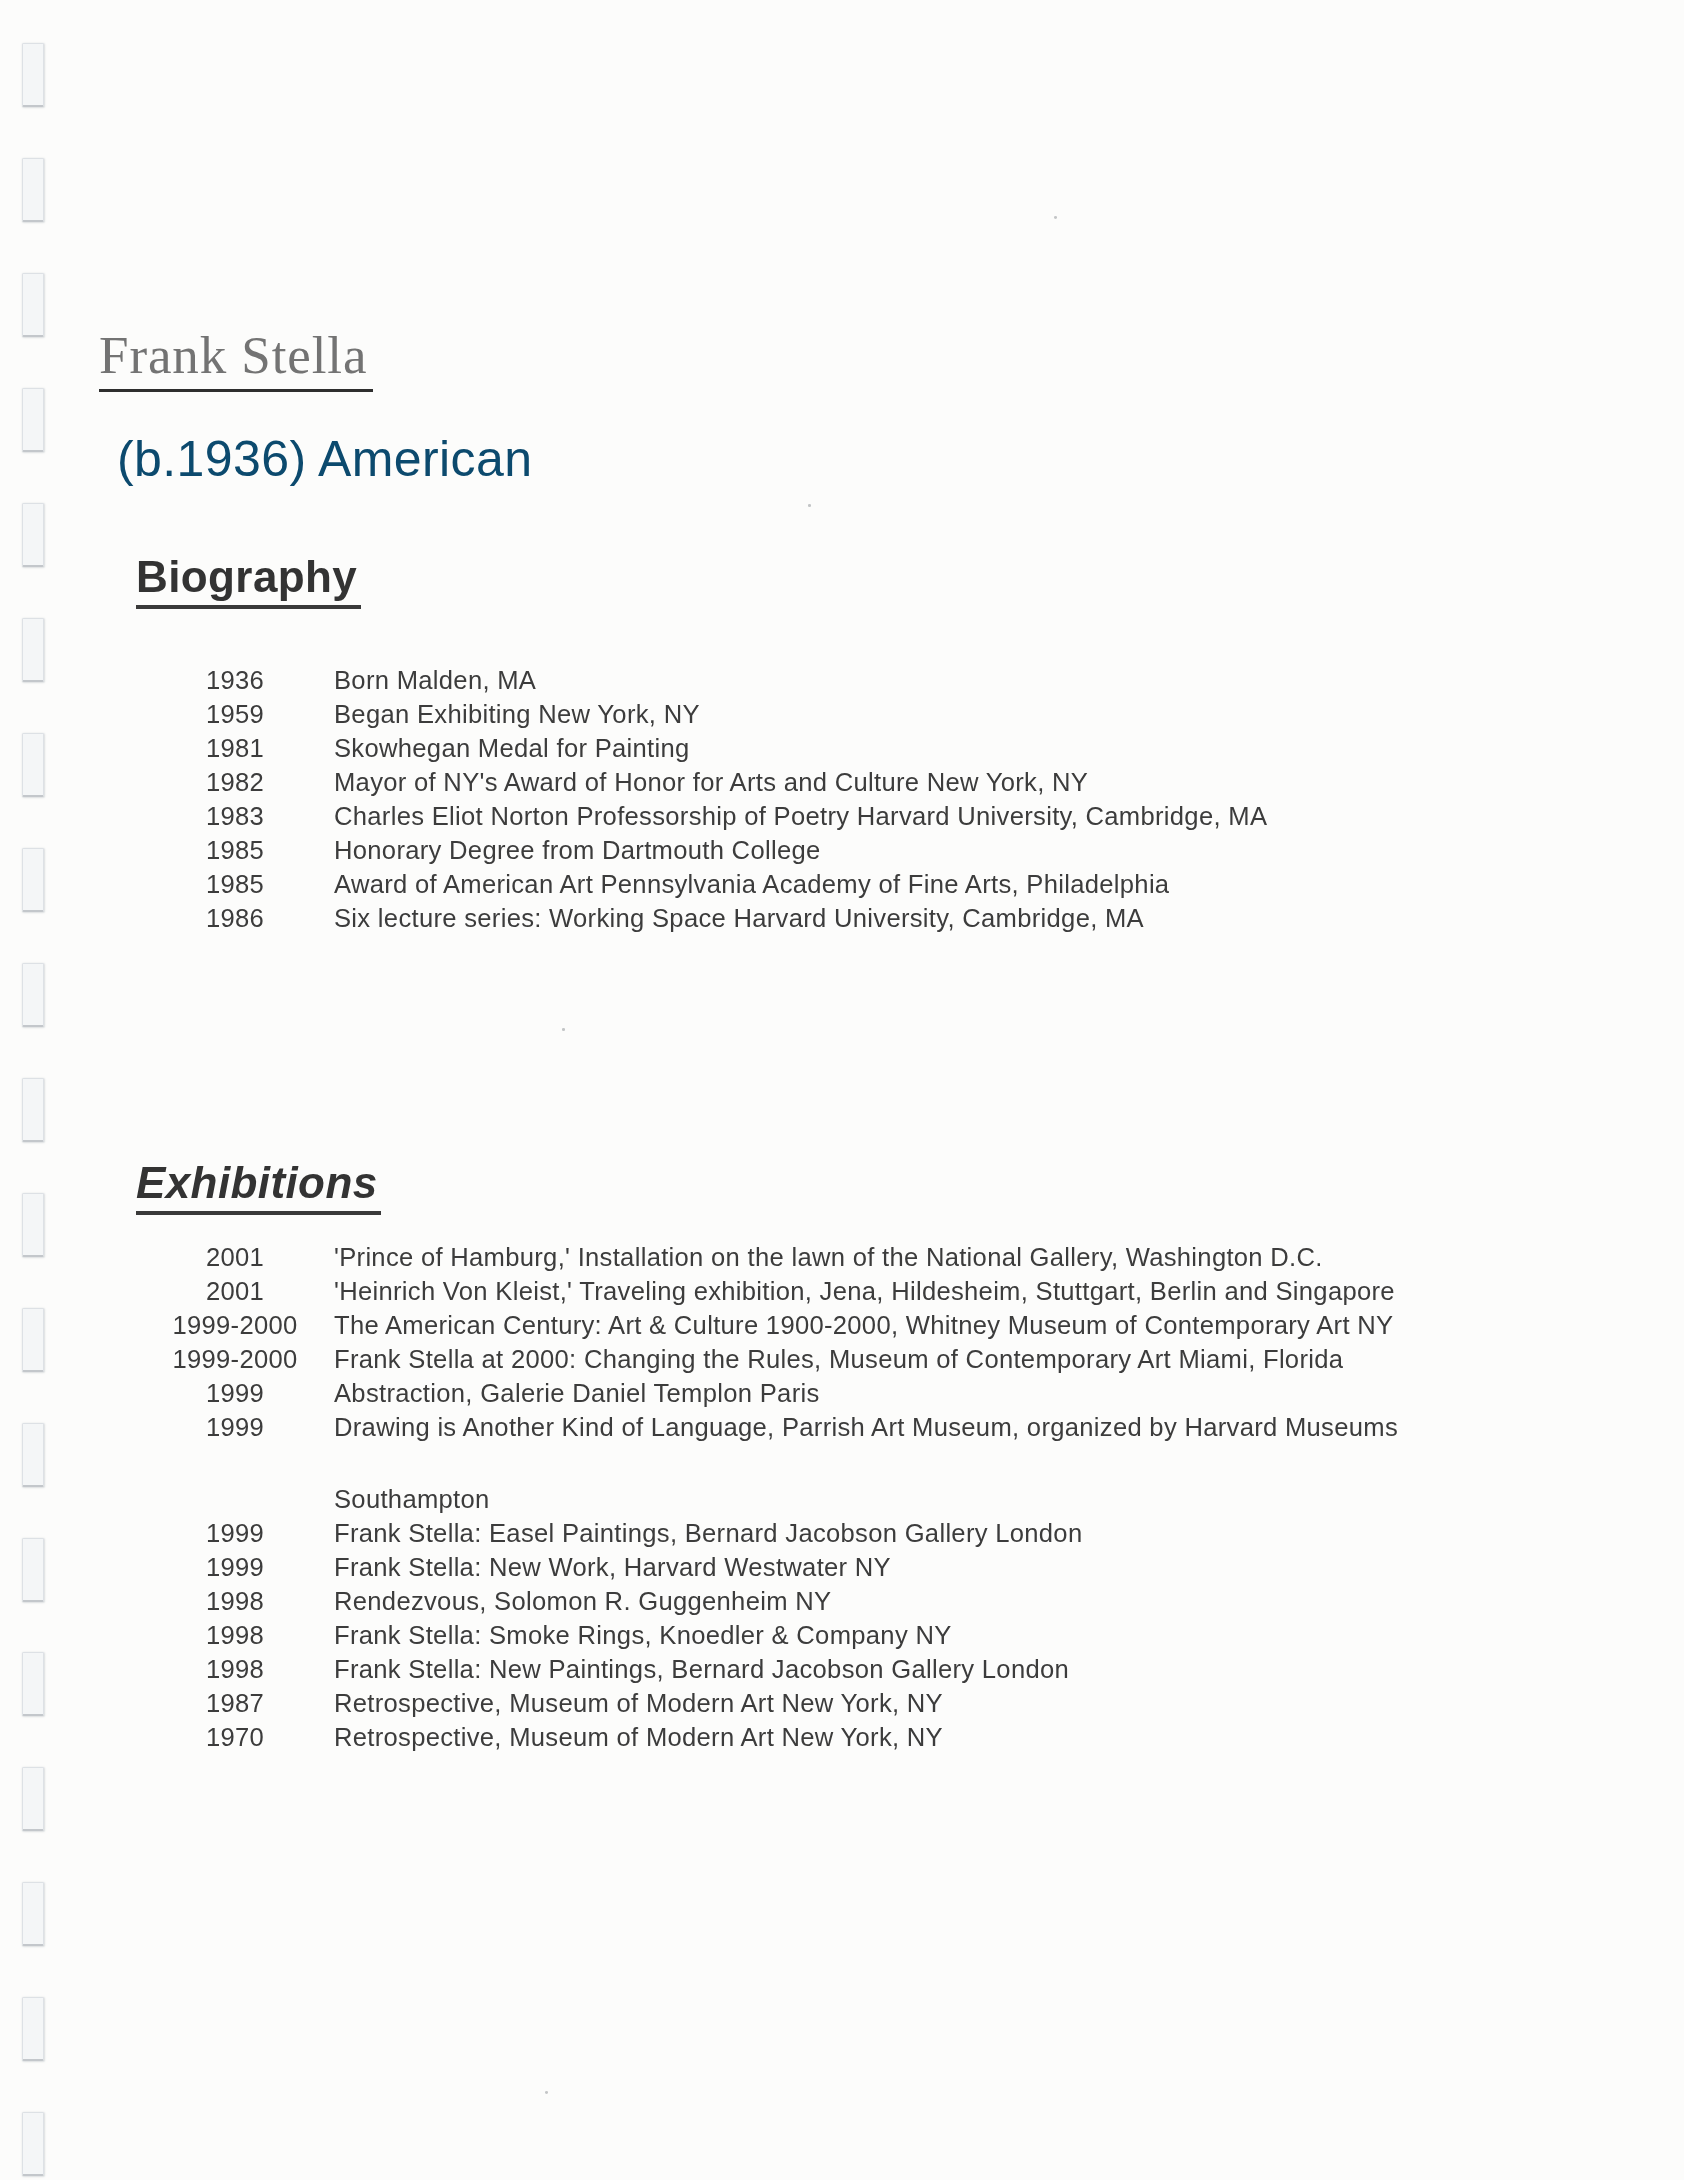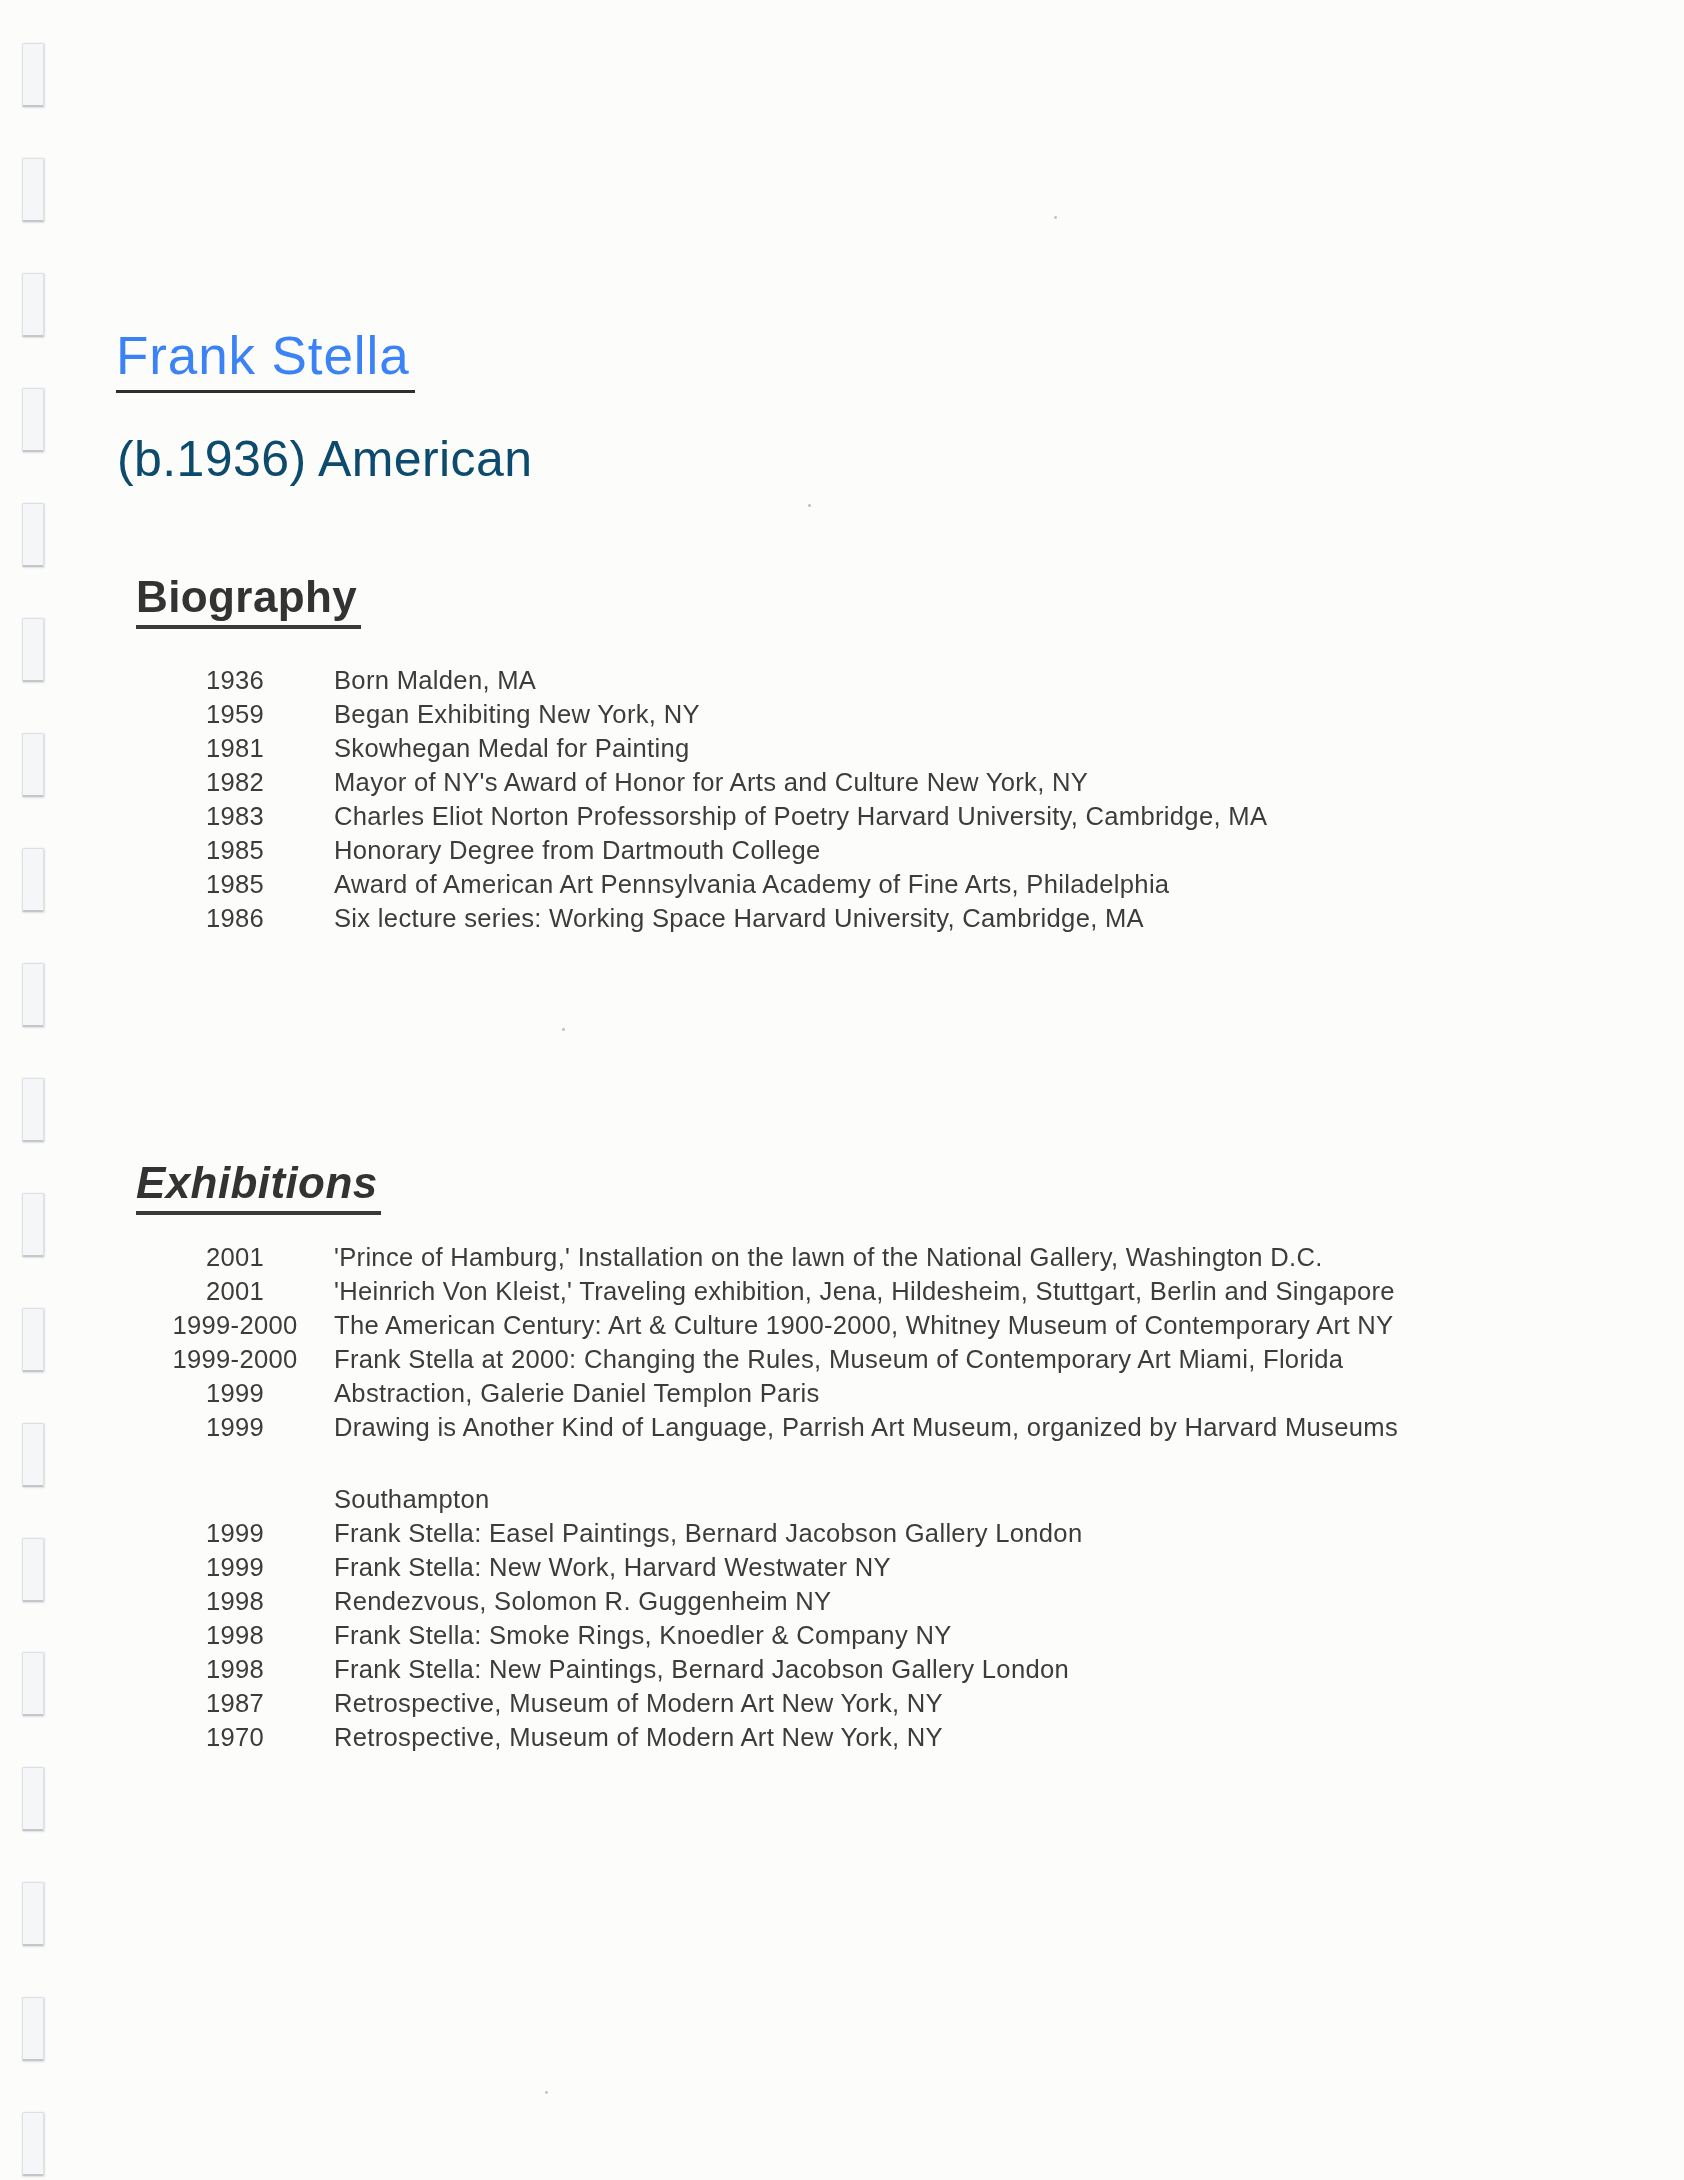--- a/index.html
+++ b/index.html
@@ -29,30 +29,31 @@
   
   .speck {
     position: absolute;
     background: rgba(90,95,100,0.35);
     border-radius: 50%;
   }
 
   
   .title {
     position: absolute;
-    left: 116px;
+    left: 99px;
     top: 325px;
     margin: 0;
     font-size: 53px;
     font-weight: 400;
     letter-spacing: 0.9px;
     display: inline-block;
     border-bottom: 3.4px solid #2e2e2e;
     padding: 0 5.1px 4.3px 0;
-    color: #3b82f6;
+    color: #737373;
+    font-family: Liberation Serif, serif;
   }
   .subtitle {
     position: absolute;
     left: 117px;
     top: 430px;
     font-size: 50px;
     font-weight: 400;
     letter-spacing: 0.4px;
     color: #0c4a6e;
   }
@@ -62,21 +63,21 @@
     position: absolute;
     margin: 0;
     font-size: 44px;
     font-weight: 700;
     letter-spacing: 0.4px;
     display: inline-block;
     border-bottom: 4.3px solid #3a3a3a;
     padding: 0 3.4px 2.6px 0;
     color: #333333;
   }
-  #bio-heading { left: 136px; top: 572px; }
+  #bio-heading { left: 136px; top: 552px; }
   #exh-heading { left: 136px; top: 1158px; font-style: italic; }
 
   
   .rows {
     position: absolute;
     left: 136px;
     font-size: 25.6px;
     letter-spacing: 0.3px;
     line-height: 34px;
     color: #3c3c3c;

